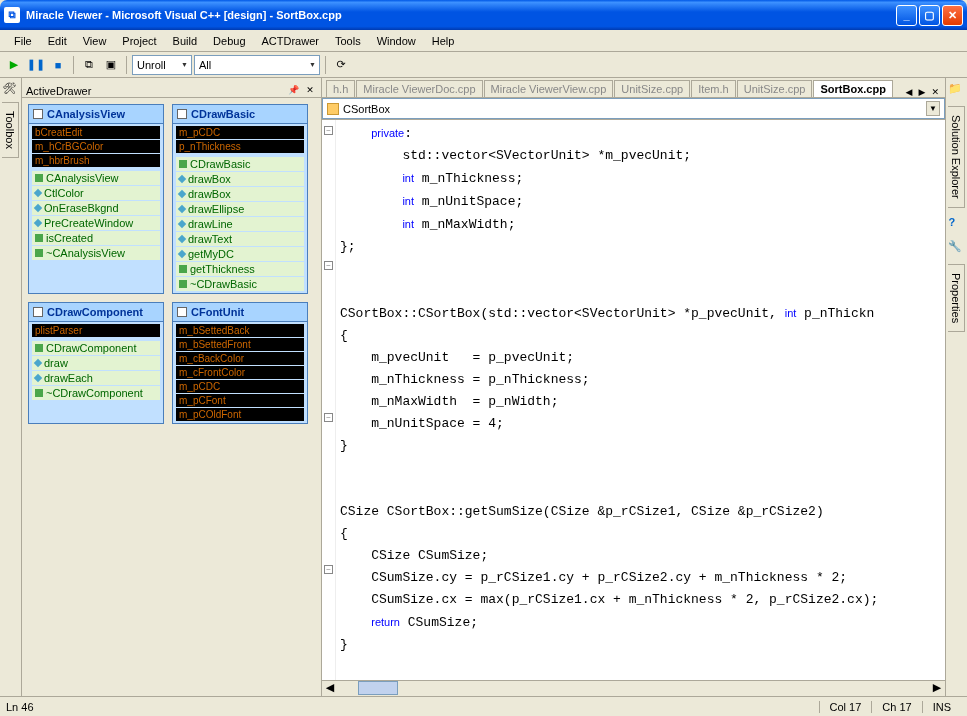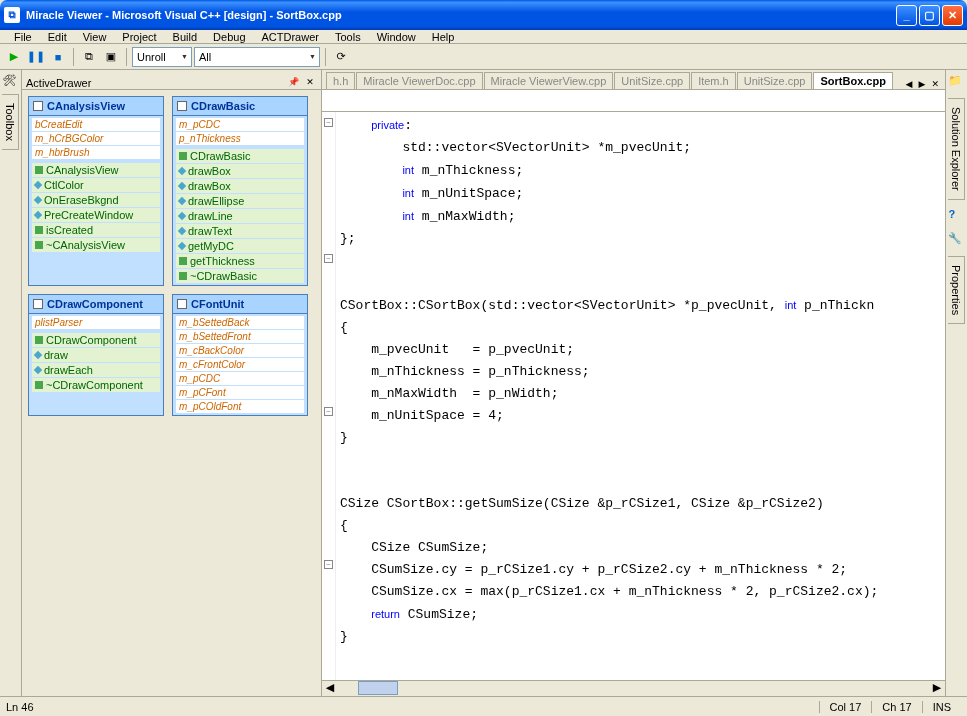--- a/index.html
+++ b/index.html
@@ -8,21 +8,21 @@
 
 .titlebar { background: linear-gradient(to bottom, #0058e6 0%, #3d91ff 8%, #0054e3 40%, #0054e3 88%, #003ab0 100%); height: 30px; display: flex; align-items: center; padding: 0 4px; color: white; font-size: 13px; font-weight: bold; border-radius: 7px 7px 0 0; }
 .titlebar .icon { width: 16px; height: 16px; background: #fff; margin-right: 6px; border-radius: 2px; display: flex; align-items: center; justify-content: center; font-size: 10px; color: #0054e3; }
 .titlebar .title { flex: 1; }
 .winbtns { display: flex; gap: 2px; }
 .winbtn { width: 21px; height: 21px; border-radius: 3px; border: 1px solid #fff; display: flex; align-items: center; justify-content: center; color: white; font-weight: bold; cursor: pointer; }
 .winbtn.min, .winbtn.max { background: linear-gradient(to bottom, #3d91ff, #0054e3); }
 .winbtn.close { background: linear-gradient(to bottom, #ff7043, #e33b00); }
 
 
-.menubar { background: #ece9d8; height: 14px; display: flex; align-items: center; padding: 0 6px; border-bottom: 1px solid #aca899; }
+.menubar { background: #ece9d8; height: 22px; display: flex; align-items: center; padding: 0 6px; border-bottom: 1px solid #aca899; }
 .menubar .item { padding: 2px 8px; cursor: pointer; }
 
 
 .toolbar { background: #ece9d8; height: 26px; display: flex; align-items: center; padding: 0 4px; border-bottom: 1px solid #aca899; gap: 2px; }
 .tb-btn { width: 20px; height: 20px; display: flex; align-items: center; justify-content: center; cursor: pointer; border: 1px solid transparent; }
 .tb-sep { width: 1px; height: 18px; background: #aca899; margin: 0 3px; }
 .tb-combo { height: 20px; border: 1px solid #7b9ebd; background: white; padding: 0 16px 0 4px; display: flex; align-items: center; position: relative; font-size: 11px; }
 .tb-combo::after { content: "▼"; position: absolute; right: 3px; font-size: 7px; color: #333; }
 
 
@@ -39,21 +39,21 @@
 .panel-header .title { flex: 1; }
 .panel-header .btn { width: 14px; height: 14px; display: flex; align-items: center; justify-content: center; cursor: pointer; margin-left: 2px; font-size: 9px; }
 .drawer-body { flex: 1; background: #ece9d8; padding: 6px; overflow: auto; display: flex; flex-wrap: wrap; gap: 8px; align-content: flex-start; }
 
 
 .class-box { background: #c1e0ff; border: 1px solid #4a7ebb; width: 136px; display: flex; flex-direction: column; }
 .class-header { background: #a8d4ff; padding: 3px 4px; font-weight: bold; color: #003399; display: flex; align-items: center; gap: 4px; border-bottom: 1px solid #4a7ebb; }
 .class-header .handle { width: 10px; height: 10px; border: 1px solid #666; background: white; }
 .class-section { padding: 2px 3px; display: flex; flex-direction: column; gap: 1px; }
 .member { background: #e3f3d1; padding: 1px 3px; font-size: 10px; color: #006600; display: flex; align-items: center; gap: 3px; }
-.member.var { color: #cc6600; background: #ffffff; font-style: italic; }
+.member.var { color: #cc6600; background: #000000; }
 .member .micon { width: 8px; height: 8px; display: inline-block; }
 .micon.pub { background: #4aa64a; }
 .micon.diamond { transform: rotate(45deg); background: #4aa6cc; width: 6px; height: 6px; }
 
 
 .editor-area { flex: 1; display: flex; flex-direction: column; background: white; }
 .tab-strip { height: 20px; background: #ece9d8; display: flex; align-items: flex-end; padding: 0 4px; border-bottom: 1px solid #aca899; overflow: hidden; }
 .doc-tab { padding: 2px 6px; background: #ece9d8; border: 1px solid #aca899; border-bottom: none; margin-right: 1px; font-size: 11px; cursor: pointer; color: #888; white-space: nowrap; }
 .doc-tab.active { background: white; color: black; font-weight: bold; }
 .tab-nav { margin-left: auto; display: flex; gap: 2px; align-items: center; }
@@ -278,20 +278,24 @@
         <div class="doc-tab">Item.h</div>
         <div class="doc-tab">UnitSize.cpp</div>
         <div class="doc-tab active">SortBox.cpp</div>
         <div class="tab-nav">
         <span>◀</span>
         <span>▶</span>
         <span>✕</span>
       </div>
     </div>
     <div class="combo-row">
+      <div class="combo">
+        <span class="cicon" style="background:#ffcc66;border:1px solid #cc9933"></span>
+        <span>CSortBox</span>
+      </div>
     </div>
     <div class="code-wrap">
       <div class="fold-col" id="fold-col">
           <div style="height: 17px;">
             <div class="fold-box">−</div>
           </div>
           <div style="height: 17px;"></div>
           <div style="height: 17px;"></div>
           <div style="height: 17px;"></div>
           <div style="height: 17px;"></div>

